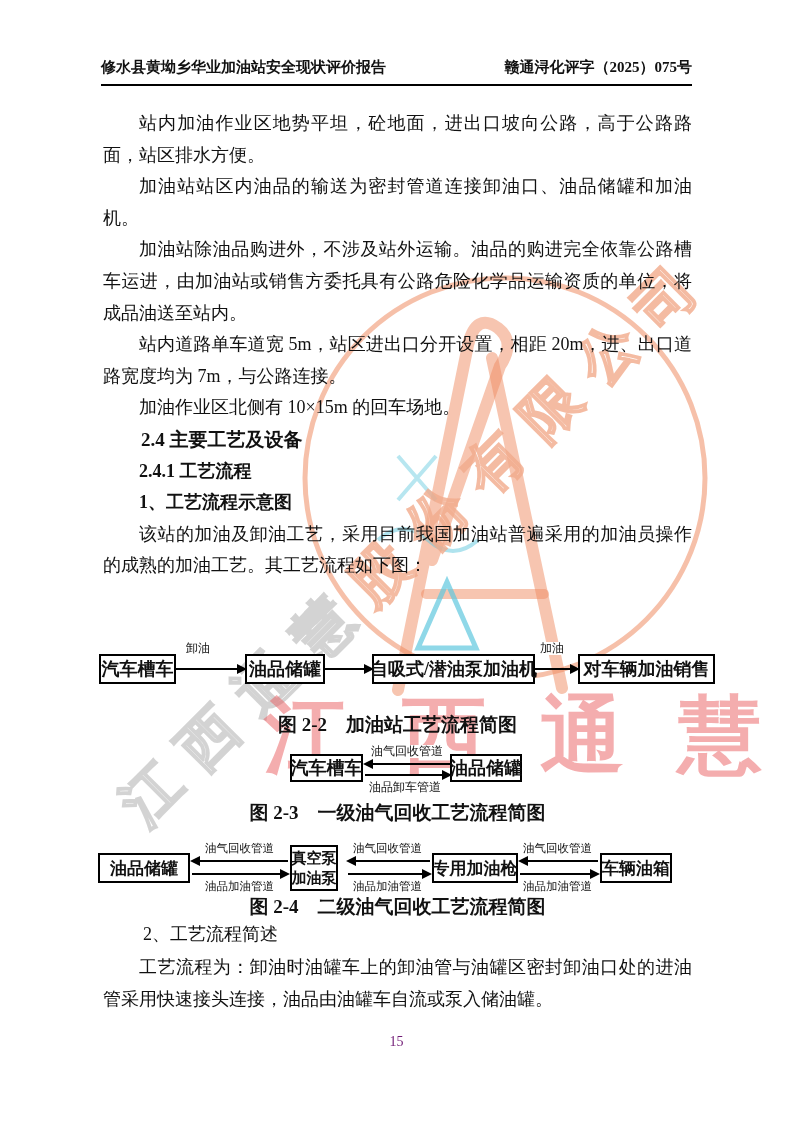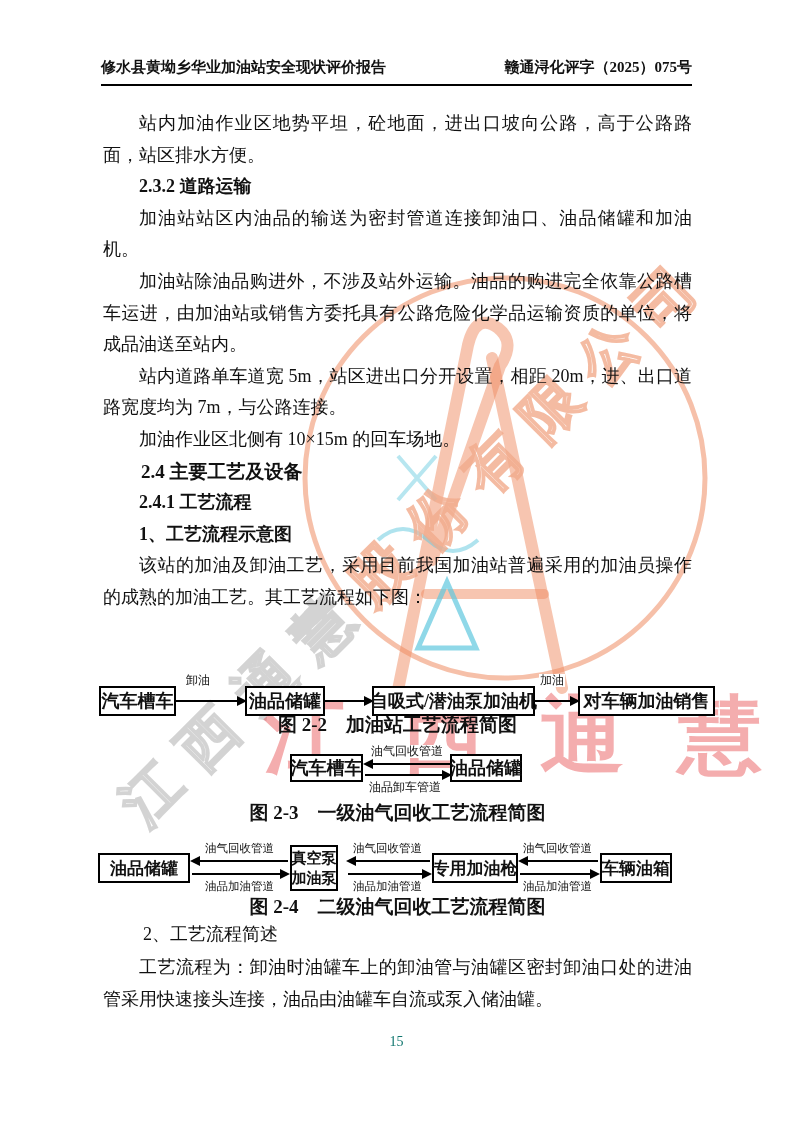--- a/index.html
+++ b/index.html
@@ -22,21 +22,21 @@
     color:#ea5d60;opacity:.5;white-space:nowrap;font-family:"Liberation Serif",serif;
   }
   
   .header{
     position:absolute;left:101px;right:101px;top:58px;z-index:3;
     display:flex;justify-content:space-between;align-items:flex-end;
     font-size:15px;font-weight:700;padding-bottom:7px;border-bottom:2.5px solid #000;
   }
   .footer{
     position:absolute;left:0;right:0;top:1034px;z-index:3;
-    text-align:center;font-size:14px;color:#0f766e;
+    text-align:center;font-size:14px;color:#701a75;
   }
   
   .bodyflow{
     position:absolute;left:103px;width:589px;top:108px;z-index:3;
     font-size:18px;line-height:31.6px;text-align:justify;
   }
   .bodyflow p{margin:0;text-indent:2em;}
   .h-bold{margin:0;font-weight:700;text-indent:0;}
   .h-big{font-size:19px;}
   .h-ind{text-indent:2em;font-weight:700;margin:0;}
@@ -106,32 +106,31 @@
 
   <div class="wm-red">江西通慧</div>
 
   <div class="header">
     <span>修水县黄坳乡华业加油站安全现状评价报告</span>
     <span>赣通浔化评字（2025）075号</span>
   </div>
 
   <div class="bodyflow">
     <p>站内加油作业区地势平坦，砼地面，进出口坡向公路，高于公路路面，站区排水方便。</p>
-    <p class="h-bold">2.3.2 道路运输</p>
     <p>加油站站区内油品的输送为密封管道连接卸油口、油品储罐和加油机。</p>
     <p>加油站除油品购进外，不涉及站外运输。油品的购进完全依靠公路槽车运进，由加油站或销售方委托具有公路危险化学品运输资质的单位，将成品油送至站内。</p>
     <p>站内道路单车道宽 5m，站区进出口分开设置，相距 20m，进、出口道路宽度均为 7m，与公路连接。</p>
     <p>加油作业区北侧有 10×15m 的回车场地。</p>
     <p class="h-bold h-big">2.4 主要工艺及设备</p>
     <p class="h-bold">2.4.1 工艺流程</p>
     <p class="h-ind">1、工艺流程示意图</p>
     <p>该站的加油及卸油工艺，采用目前我国加油站普遍采用的加油员操作的成熟的加油工艺。其工艺流程如下图：</p>
   </div>
 
-  <div class="fig" style="left:99px;top:674px;width:616px;height:50px;">
+  <div class="fig" style="left:99px;top:642px;width:616px;height:50px;">
     <span class="alabel" style="left:86px;top:0;">卸油</span>
     <span class="alabel" style="left:440px;top:0;">加油</span>
     <div class="fbox f18" style="left:0;top:12px;width:77px;height:30px;">汽车槽车</div>
     <div class="arr right" style="left:77px;top:26px;width:69px;"></div>
     <div class="fbox f18" style="left:146px;top:12px;width:80px;height:30px;">油品储罐</div>
     <div class="arr right" style="left:226px;top:26px;width:47px;"></div>
     <div class="fbox f18" style="left:273px;top:12px;width:163px;height:30px;">自吸式/潜油泵加油机</div>
     <div class="arr right" style="left:436px;top:26px;width:43px;"></div>
     <div class="fbox f18" style="left:479px;top:12px;width:137px;height:30px;">对车辆加油销售</div>
   </div>

